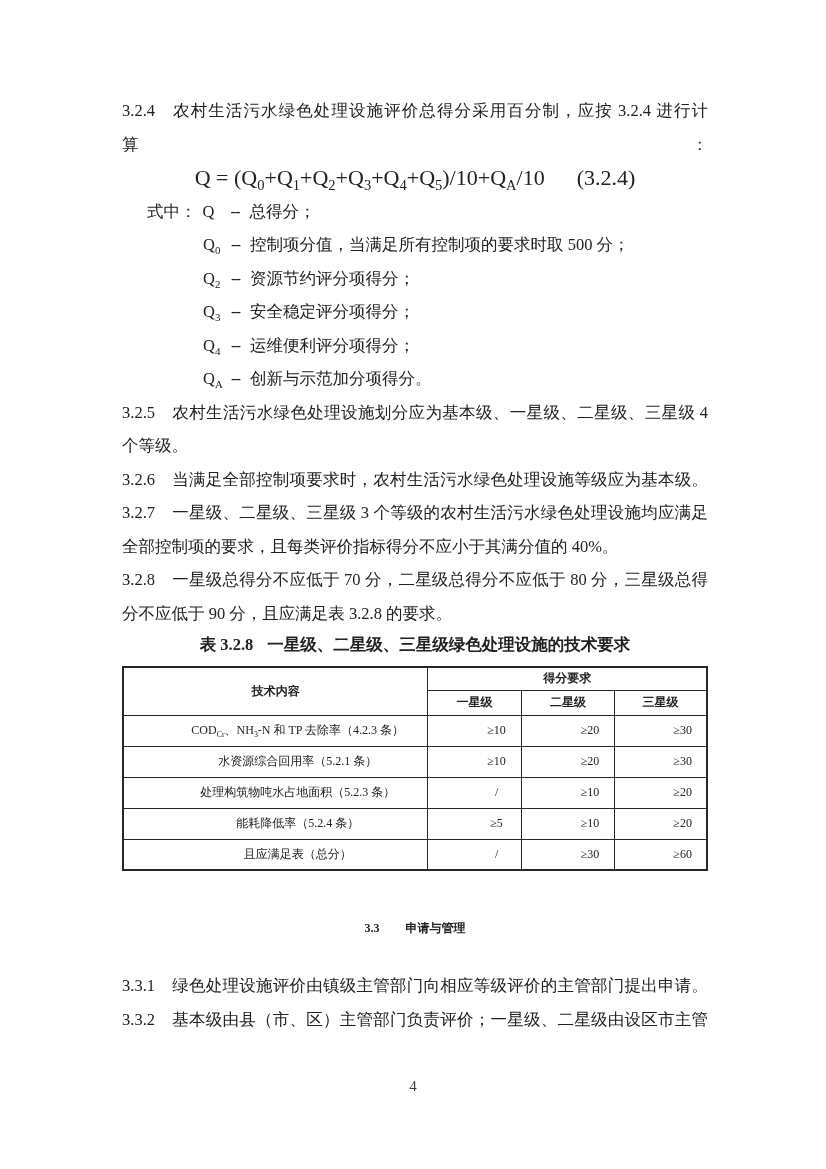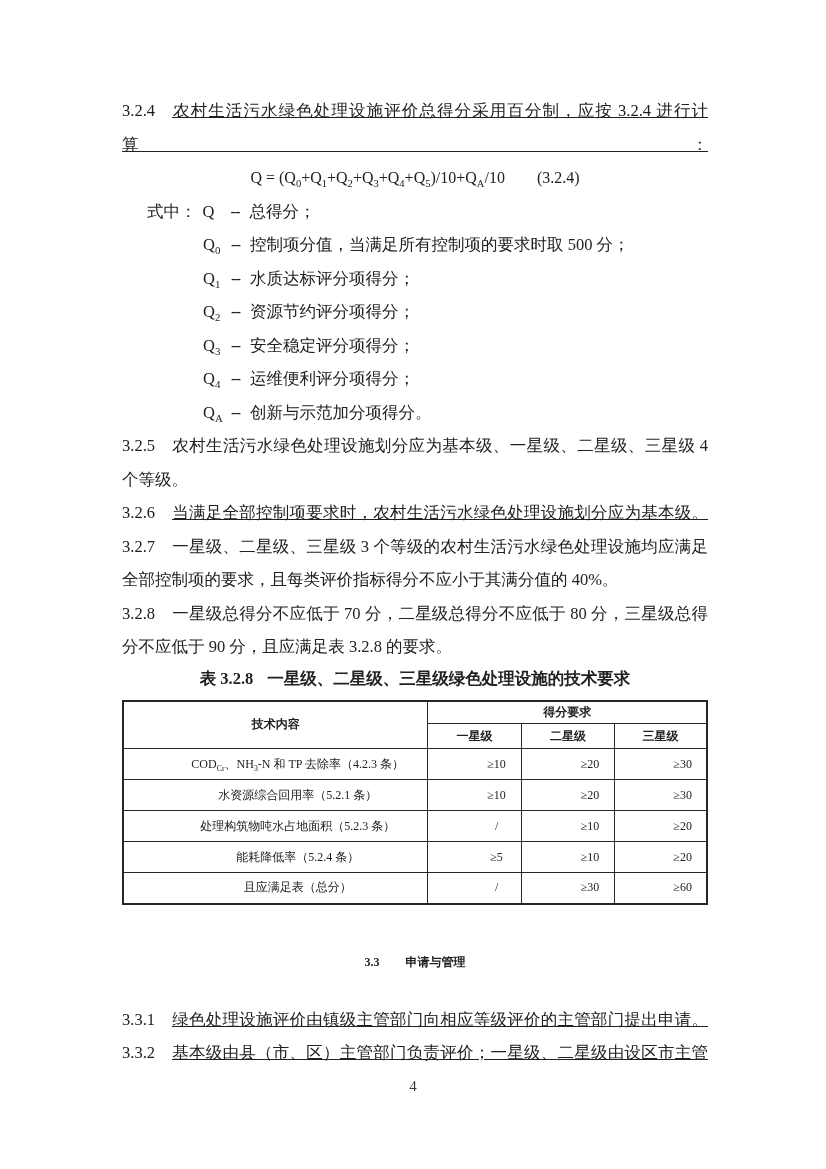--- a/index.html
+++ b/index.html
@@ -16,26 +16,26 @@
     overflow: hidden;
     background: #ffffff;
   }
   .content {
     padding: 94px 118px 0 122px;
     font-size: 16.5px;
     line-height: 33.5px;
     text-align: justify;
   }
   p.clause { margin: 0; }
-  p.clause.fill { text-align-last: justify; text-decoration: underline; }
+  p.clause.fill { text-align-last: justify; }
   .cnum { display: inline-block; margin-right: 17px; }
   sub { font-size: 66%; line-height: 0; }
 
   
-  .formula-line { text-align: center; text-align-last: center; font-size: 16px; }
+  .formula-line { text-align: center; text-align-last: center; font-size: 22px; }
   .formula-ref { margin-left: 32px; }
 
   
   .where-row { padding-left: 81px; text-align: left; text-align-last: left; }
   .where-row.first { padding-left: 25px; }
   .where-intro { margin-right: 6px; }
   .q-symbol { display: inline-block; min-width: 26px; }
   .dash-sep { margin: 0 10px 0 2px; letter-spacing: -1px; }
 
   
@@ -97,39 +97,36 @@
     </div>
 
     <div class="where">
       <div class="where-row first">
         <span class="where-intro">式中：</span><span class="q-symbol"><span>Q</span><sub></sub></span><span class="dash-sep">--</span><span>总得分；</span>
       </div>
       <div class="where-row">
         <span class="q-symbol"><span>Q</span><sub>0</sub></span><span class="dash-sep">--</span><span>控制项分值，当满足所有控制项的要求时取 500 分；</span>
       </div>
       <div class="where-row">
-        <span class="q-symbol"><span>Q</span><sub>1</sub></span><span class="dash-sep">--</span><span>水质达标评分项得分；</span>
-      </div>
-      <div class="where-row">
         <span class="q-symbol"><span>Q</span><sub>2</sub></span><span class="dash-sep">--</span><span>资源节约评分项得分；</span>
       </div>
       <div class="where-row">
         <span class="q-symbol"><span>Q</span><sub>3</sub></span><span class="dash-sep">--</span><span>安全稳定评分项得分；</span>
       </div>
       <div class="where-row">
         <span class="q-symbol"><span>Q</span><sub>4</sub></span><span class="dash-sep">--</span><span>运维便利评分项得分；</span>
       </div>
       <div class="where-row">
         <span class="q-symbol"><span>Q</span><sub>A</sub></span><span class="dash-sep">--</span><span>创新与示范加分项得分。</span>
       </div>
     </div>
 
     <p class="clause"><span class="cnum">3.2.5</span><span>农村生活污水绿色处理设施划分应为基本级、一星级、二星级、三星级 4 个等级。</span></p>
 
-    <p class="clause fill"><span class="cnum">3.2.6</span><span>当满足全部控制项要求时，农村生活污水绿色处理设施划分应为基本级。</span></p>
+    <p class="clause fill"><span class="cnum">3.2.6</span><span>当满足全部控制项要求时，农村生活污水绿色处理设施等级应为基本级。</span></p>
 
     <p class="clause"><span class="cnum">3.2.7</span><span>一星级、二星级、三星级 3 个等级的农村生活污水绿色处理设施均应满足全部控制项的要求，且每类评价指标得分不应小于其满分值的 40%。</span></p>
 
     <p class="clause"><span class="cnum">3.2.8</span><span>一星级总得分不应低于 70 分，二星级总得分不应低于 80 分，三星级总得分不应低于 90 分，且应满足表 3.2.8 的要求。</span></p>
 
     <p class="table-title"><span class="table-label">表 3.2.8</span><span>一星级、二星级、三星级绿色处理设施的技术要求</span></p>
 
     <table class="req">
       <colgroup>
         <col style="width:52.2%">

